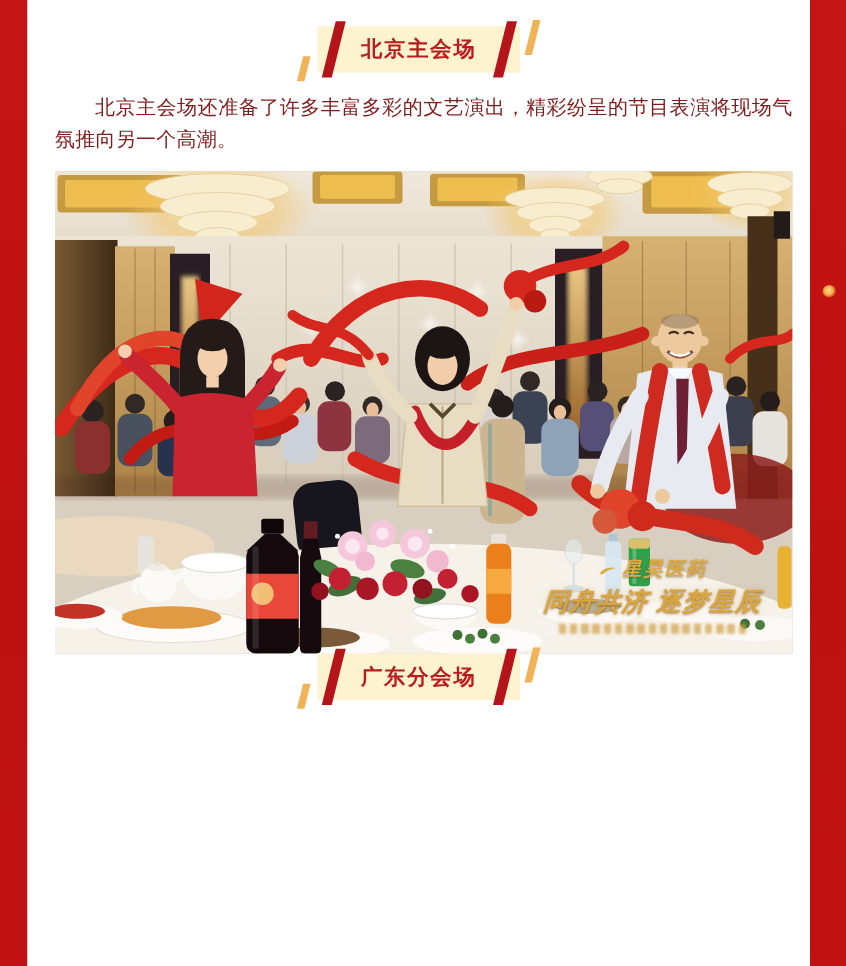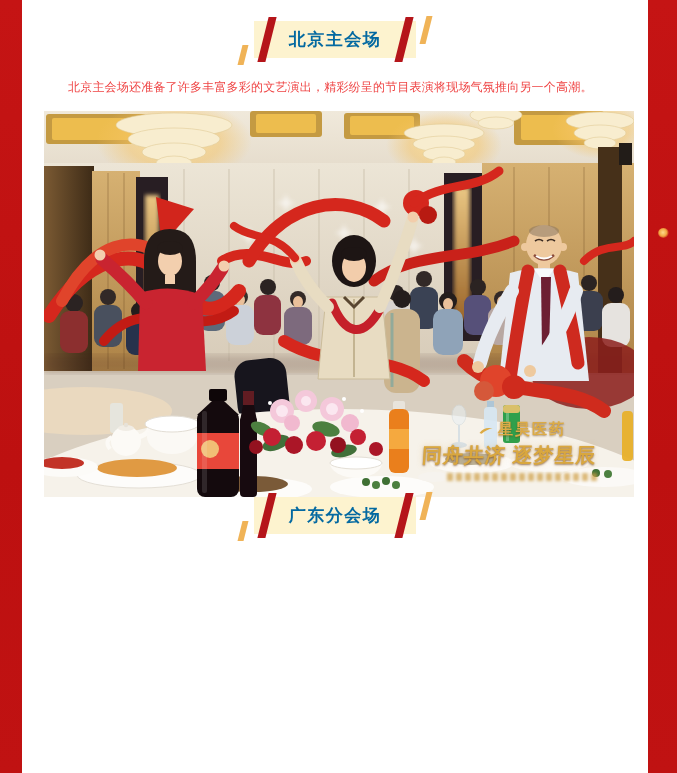--- a/index.html
+++ b/index.html
@@ -17,43 +17,43 @@
   }
   .content{position:absolute;left:22px;right:29px;top:0;bottom:0;background:#ffffff;}
 
   
   .banner{
     position:relative;width:162px;height:37px;margin:0 auto;background:#fdf3cf;
     display:flex;align-items:center;justify-content:center;
   }
   .banner.top{margin-top:21px;}
   .banner.bottom{}
-  .banner .label{font-size:17px;font-weight:bold;color:#0369a1;letter-spacing:1.5px;}
+  .banner .label{font-size:17px;font-weight:bold;color:#b91c1c;letter-spacing:1.5px;}
   .slash{position:absolute;transform:skewX(-14deg);}
   .slash.red{width:8px;background:#b5151a;}
   .slash.gold{width:6px;background:#f0b357;}
   .slash.red.l{left:9px;top:-4px;height:45px;}
   .slash.red.r{right:8px;top:-4px;height:45px;}
   .slash.gold.l{left:-14px;bottom:-7px;height:20px;}
   .slash.gold.r{right:-13px;top:-5px;height:28px;}
 
   
   .article{margin:16px 14px 0 22px;}
   .article p{
-    margin:0 0 6px 0;font-size:12px;line-height:26px;color:#ef4444;
+    margin:0 0 6px 0;font-size:16px;line-height:26px;color:#7f1d1d;
     text-align:justify;text-indent:2em;letter-spacing:0.2px;
   }
 
   
   .photo{
     position:relative;margin:11px 14px 0 22px;height:386px;overflow:hidden;background:#d9cfc0;
   }
   .photo svg.scene{position:absolute;left:0;top:0;width:100%;height:100%;display:block;}
   .watermark{
-    position:absolute;right:12px;bottom:16px;width:200px;pointer-events:none;
+    position:absolute;right:12px;bottom:16px;width:200px;text-align:center;pointer-events:none;font-style:italic;
   }
   .wm-brand{
     display:flex;align-items:center;justify-content:center;gap:4px;
     font-size:15px;font-weight:bold;letter-spacing:2px;color:#dcAB45;color:#dcab45;
     text-shadow:0 1px 2px rgba(100,55,5,.55);
   }
   .wm-swoosh{width:16px;height:12px;}
   .wm-slogan{
     margin-top:3px;font-size:20px;font-weight:bold;letter-spacing:1px;color:#d9a73e;
     transform:skewX(-4deg);text-shadow:0 1px 2px rgba(90,40,0,.6), 0 0 6px rgba(220,160,60,.35);

